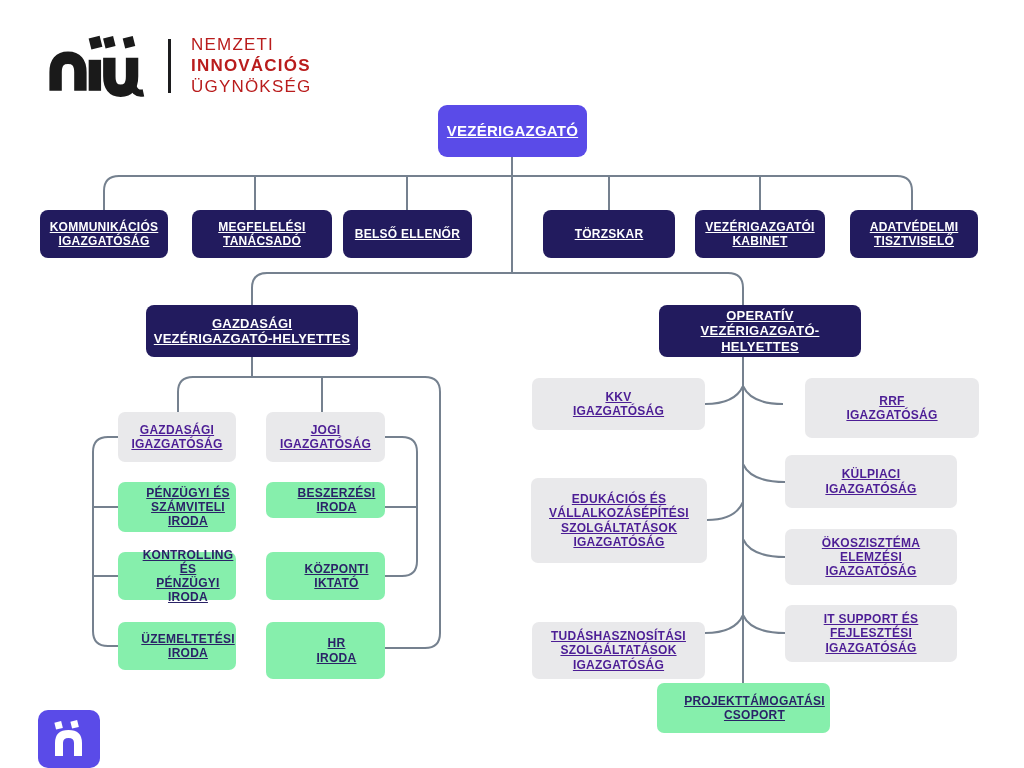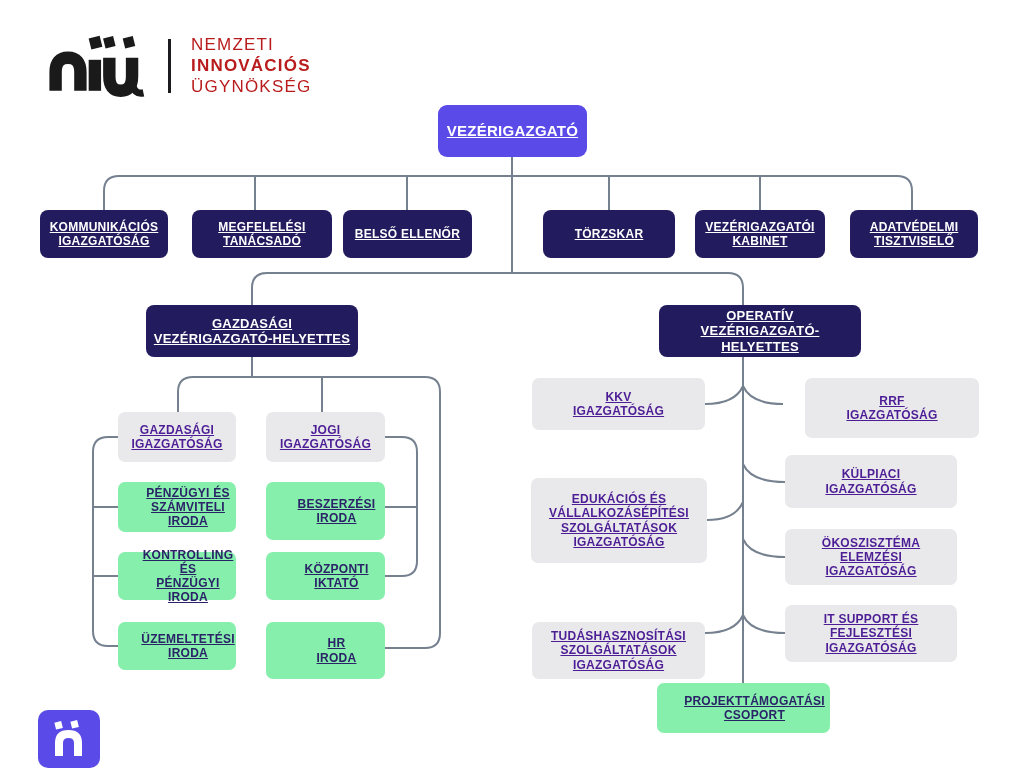--- a/index.html
+++ b/index.html
@@ -105,21 +105,21 @@
 VEZÉRIGAZGATÓ-HELYETTES</div>
   <div class="box navy big" style="left:642px;top:305px;width:202px;height:52px;margin-left:17px;">OPERATÍV
 VEZÉRIGAZGATÓ-HELYETTES</div>
 
   <div class="box gray" style="left:118px;top:412px;width:118px;height:50px;">GAZDASÁGI
 IGAZGATÓSÁG</div>
   <div class="box gray" style="left:266px;top:412px;width:119px;height:50px;">JOGI
 IGAZGATÓSÁG</div>
   <div class="box green" style="left:118px;top:482px;width:118px;height:50px;">PÉNZÜGYI ÉS
 SZÁMVITELI IRODA</div>
-  <div class="box green" style="left:266px;top:482px;width:119px;height:58px;">BESZERZÉSI
+  <div class="box green" style="left:266px;top:482px;width:119px;height:36px;">BESZERZÉSI
 IRODA</div>
   <div class="box green" style="left:118px;top:552px;width:118px;height:48px;">KONTROLLING ÉS
 PÉNZÜGYI IRODA</div>
   <div class="box green" style="left:266px;top:552px;width:119px;height:48px;">KÖZPONTI
 IKTATÓ</div>
   <div class="box green" style="left:118px;top:622px;width:118px;height:48px;">ÜZEMELTETÉSI
 IRODA</div>
   <div class="box green" style="left:266px;top:622px;width:119px;height:57px;">HR
 IRODA</div>
 

